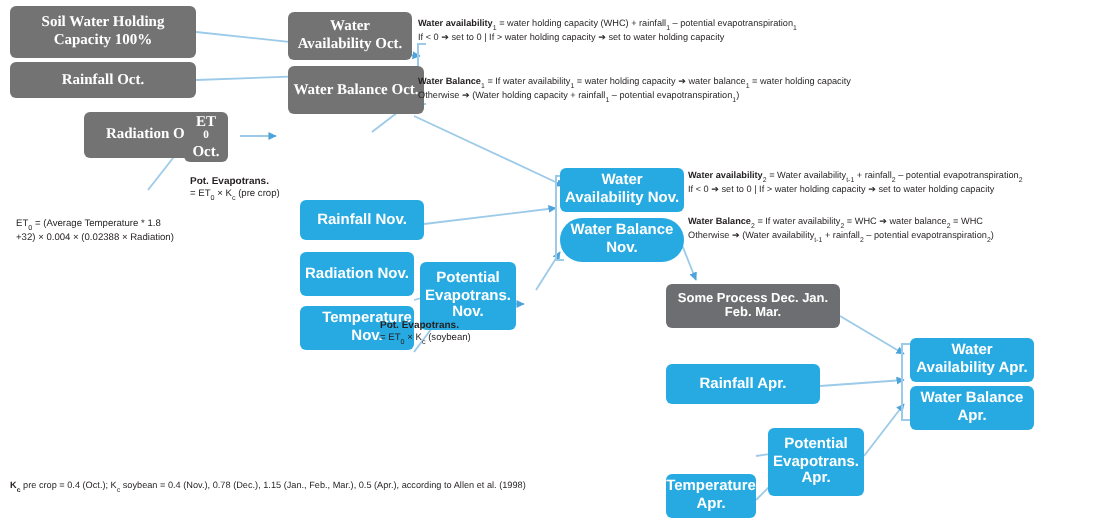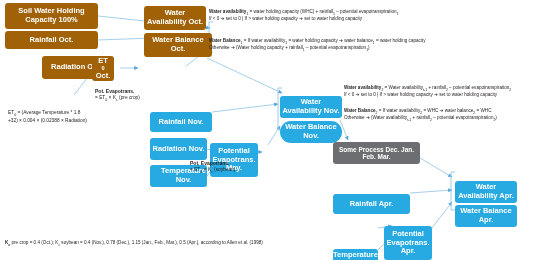--- a/index.html
+++ b/index.html
@@ -5,22 +5,22 @@
   html,body{margin:0;padding:0;background:#ffffff;}
   body{width:550px;height:260px;position:relative;overflow:hidden;
        font-family:"Liberation Sans","DejaVu Sans",sans-serif;
        -webkit-font-smoothing:antialiased;}
   #canvas{position:absolute;inset:0;width:550px;height:260px;}
   svg.links{position:absolute;left:0;top:0;width:550px;height:260px;overflow:visible;}
 
   .node{position:absolute;box-sizing:border-box;display:flex;align-items:center;
         justify-content:center;text-align:center;border-radius:3px;color:#ffffff;
         line-height:1.15;padding:1px 2px;overflow:hidden;}
-  .node.dark{background:#a16207;}
-  .node.light{background:#27AAE1;margin-top:12px;}
+  .node.dark{background:#737373;font-family:Liberation Serif, serif;}
+  .node.light{background:#27AAE1;}
   .node.grey{background:#6D6E71;}
   .node span{display:block;}
   .sub{font-size:0.75em;vertical-align:sub;}
 
   .txt{position:absolute;color:#231F20;line-height:1.32;white-space:nowrap;}
   .txt b{font-weight:bold;}
 </style>
 </head>
 <body>
 
@@ -104,21 +104,21 @@
 
   <div class="node light" style="left:150px;top:153px;width:57px;height:22px;font-size:7.5px;font-weight:bold;padding-left:12px;">
     <span>Temperature Nov.</span>
   </div>
 
   <div class="node light" style="left:222px;top:134px;width:28px;height:25px;font-size:7.5px;font-weight:bold;">
     <span>ET<span class="sub">0</span> Nov.</span>
   </div>
 
   <div class="node light" style="left:210px;top:131px;width:48px;height:34px;font-size:7.5px;font-weight:bold;">
-    <span>Potential Evapotrans. May.</span>
+    <span>Potential Evapotrans. Nov.</span>
   </div>
 
   <div class="node light" style="left:280px;top:84px;width:62px;height:22px;font-size:7.5px;font-weight:bold;">
     <span>Water Availability Nov.</span>
   </div>
 
   <div class="node light" style="left:280px;top:109px;width:62px;height:22px;font-size:7.5px;font-weight:bold;border-radius:11px;">
     <span>Water Balance Nov.</span>
   </div>
 

